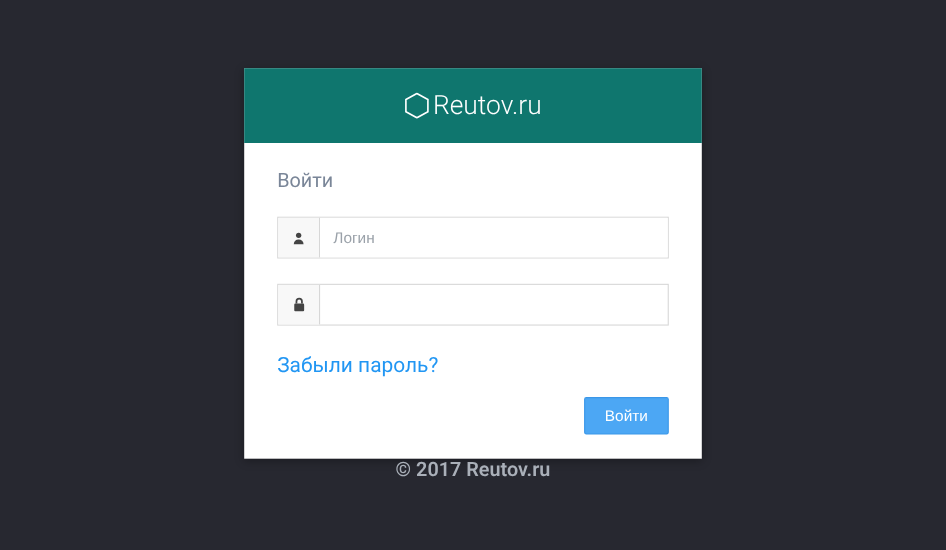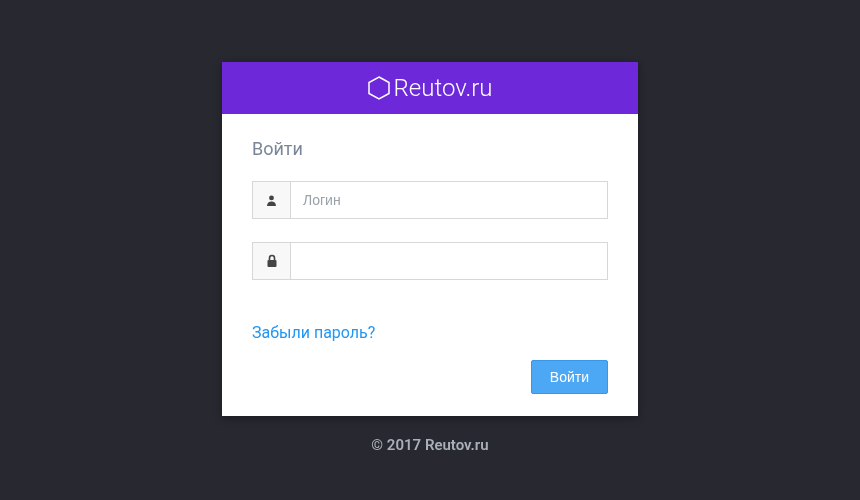--- a/index.html
+++ b/index.html
@@ -17,22 +17,22 @@
       align-items: center;
       padding-top: 62px;
       overflow: hidden;
     }
     .card {
       width: 416px;
       background: #ffffff;
       box-shadow: 0 2px 8px rgba(0,0,0,0.3);
     }
     .card-header {
-      background: #6d28d9;
-      height: 52px;
+      background: #0f766e;
+      height: 68px;
       display: flex;
       align-items: center;
       justify-content: center;
       gap: 4px;
     }
     .logo-icon {
       display: inline-flex;
       align-items: center;
       justify-content: center;
     }
@@ -72,43 +72,42 @@
       padding: 0 12px;
       font-size: 14px;
       color: #333;
       background: #ffffff;
     }
     .input-field::placeholder {
       color: #9aa1a9;
     }
     .forgot-link {
       color: #2196f3;
-      font-size: 16px;
+      font-size: 19px;
       text-decoration: none;
       display: inline-block;
-      margin-top: 20px;
+      margin-top: 1px;
     }
     .button-row {
       display: flex;
       justify-content: flex-end;
       margin-top: 18px;
     }
     .login-button {
       background: #4ca7f4;
       color: #ffffff;
       border: 1px solid #3a97e8;
       padding: 8px 18px;
       font-size: 14px;
       cursor: pointer;
       border-radius: 2px;
     }
     .footer {
-      margin-top: 20px;
       color: #aab0b9;
-      font-size: 15px;
+      font-size: 18px;
       font-weight: 600;
     }
   </style>
 </head>
 <body>
 
 <div class="card">
   <div class="card-header">
     <span class="logo-icon">
       <svg width="22" height="24" viewBox="0 0 22 24">

